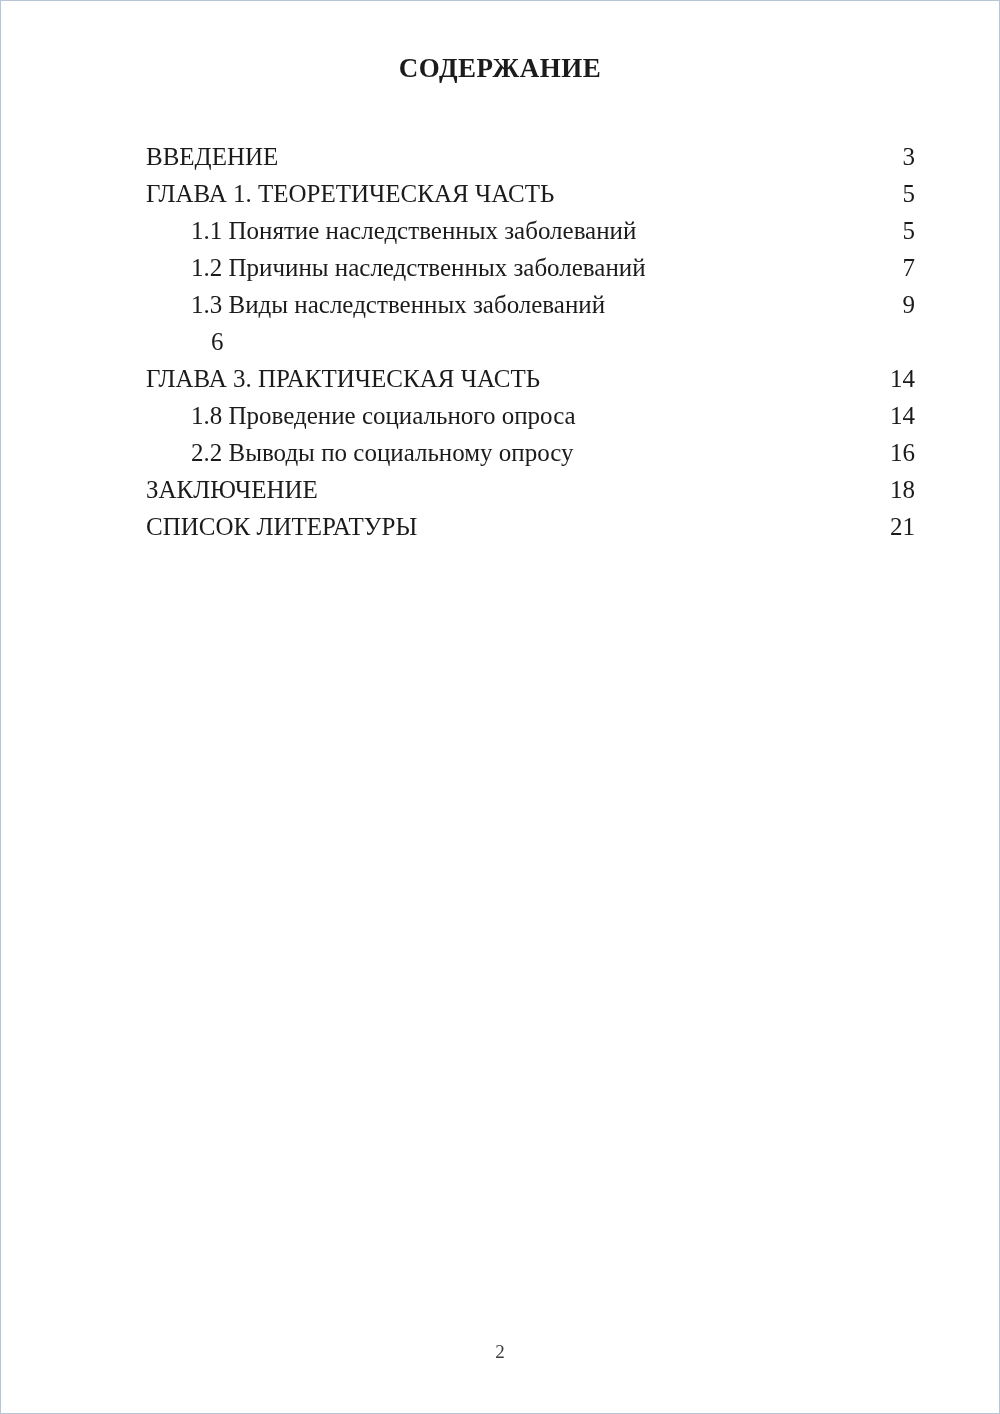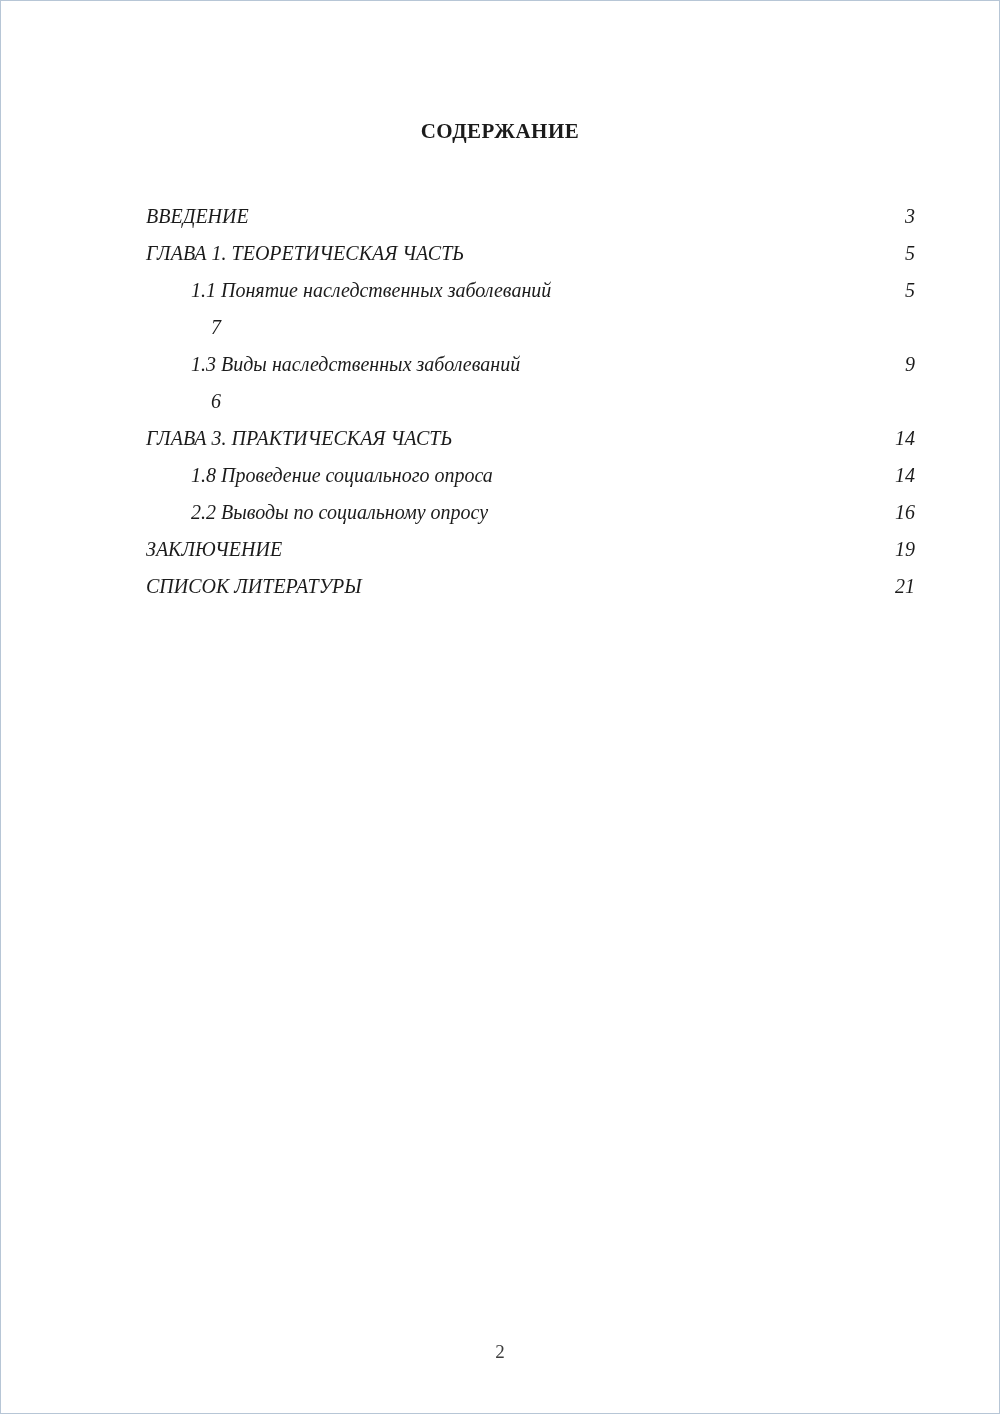--- a/index.html
+++ b/index.html
@@ -12,36 +12,35 @@
     width: 1000px;
     height: 1414px;
     box-sizing: border-box;
     background: #ffffff;
     border: 1px solid #b7c6d6;
     font-family: "Liberation Serif", "DejaVu Serif", serif;
     color: #1b1b1b;
     overflow: hidden;
   }
   .doc-title {
-    margin-top: 118px;
+    margin-top: 52px;
     text-align: center;
-    font-size: 21px;
+    font-size: 27px;
     font-weight: bold;
     letter-spacing: 0.5px;
   }
   .toc {
     margin: 54px 84px 0 145px;
   }
   .toc-row {
     display: flex;
     justify-content: space-between;
     align-items: baseline;
-    font-size: 20px;
+    font-size: 25px;
     line-height: 37px;
-    font-style: italic;
   }
   .toc-row.indent {
     padding-left: 45px;
     text-align: center;
   }
   .toc-label {
     white-space: nowrap;
   }
   .toc-page {
     white-space: nowrap;
@@ -75,20 +74,21 @@
       <span class="toc-label">ГЛАВА 1. ТЕОРЕТИЧЕСКАЯ ЧАСТЬ</span>
       <span class="toc-page">5</span>
     </div>
 
     <div class="toc-row indent">
       <span class="toc-label">1.1 Понятие наследственных заболеваний</span>
       <span class="toc-page">5</span>
     </div>
 
     <div class="toc-row indent">
+      <span class="toc-label">1.2 Причины наследственных заболеваний</span>
       <span class="toc-page">7</span>
     </div>
 
     <div class="toc-row indent">
       <span class="toc-label">1.3 Виды наследственных заболеваний</span>
       <span class="toc-page">9</span>
     </div>
 
     <div class="toc-row indent">
       <span class="toc-page">6</span>
@@ -104,21 +104,21 @@
       <span class="toc-page">14</span>
     </div>
 
     <div class="toc-row indent">
       <span class="toc-label">2.2 Выводы по социальному опросу</span>
       <span class="toc-page">16</span>
     </div>
 
     <div class="toc-row">
       <span class="toc-label">ЗАКЛЮЧЕНИЕ</span>
-      <span class="toc-page">19</span>
+      <span class="toc-page">18</span>
     </div>
 
     <div class="toc-row">
       <span class="toc-label">СПИСОК ЛИТЕРАТУРЫ</span>
       <span class="toc-page">21</span>
     </div>
 
   </div>
 
   <div class="page-number">2</div>

